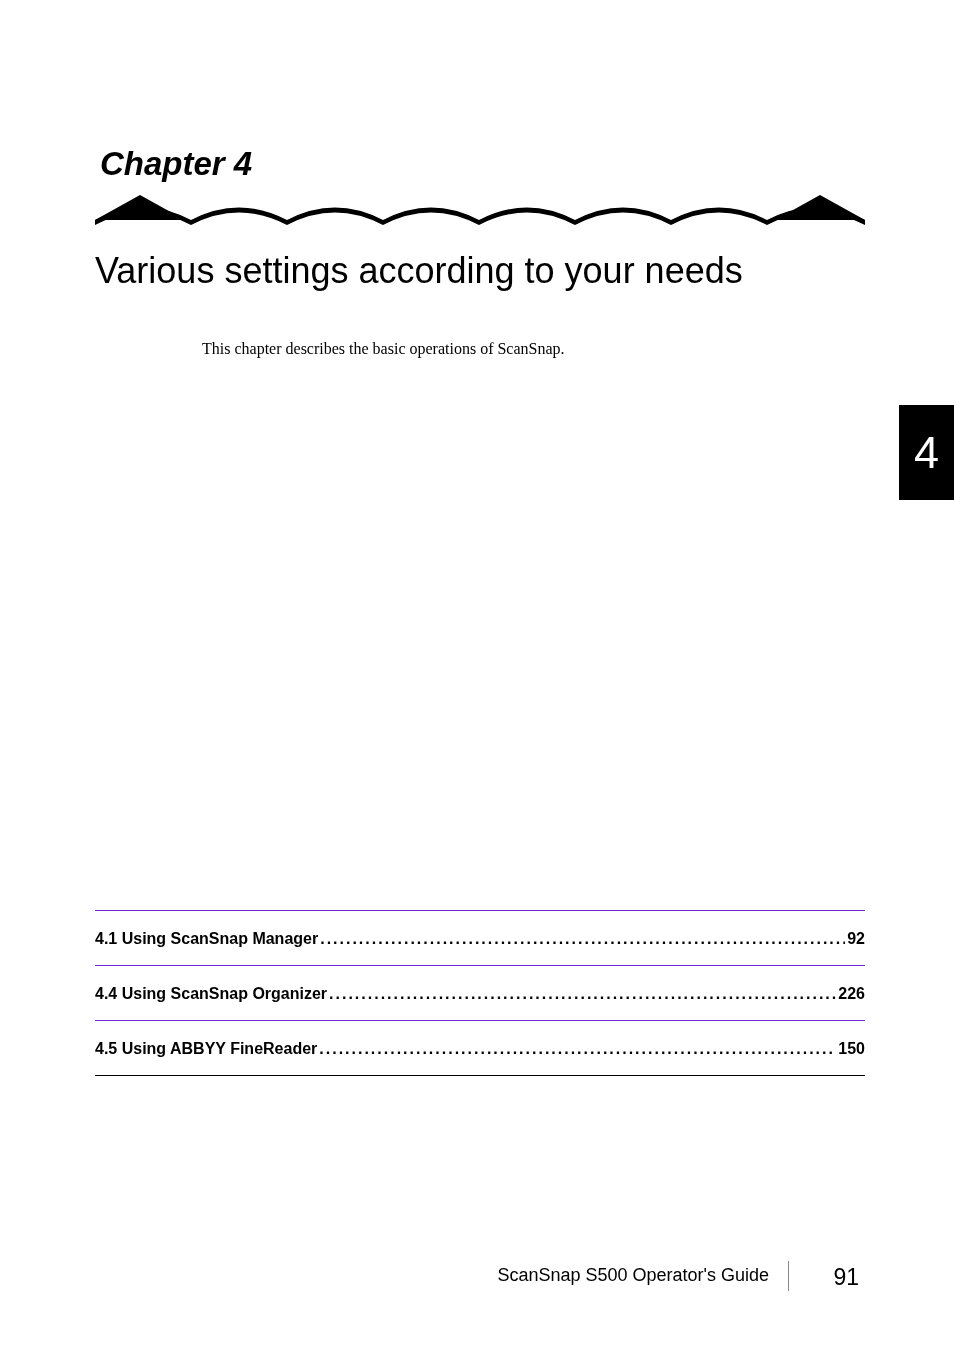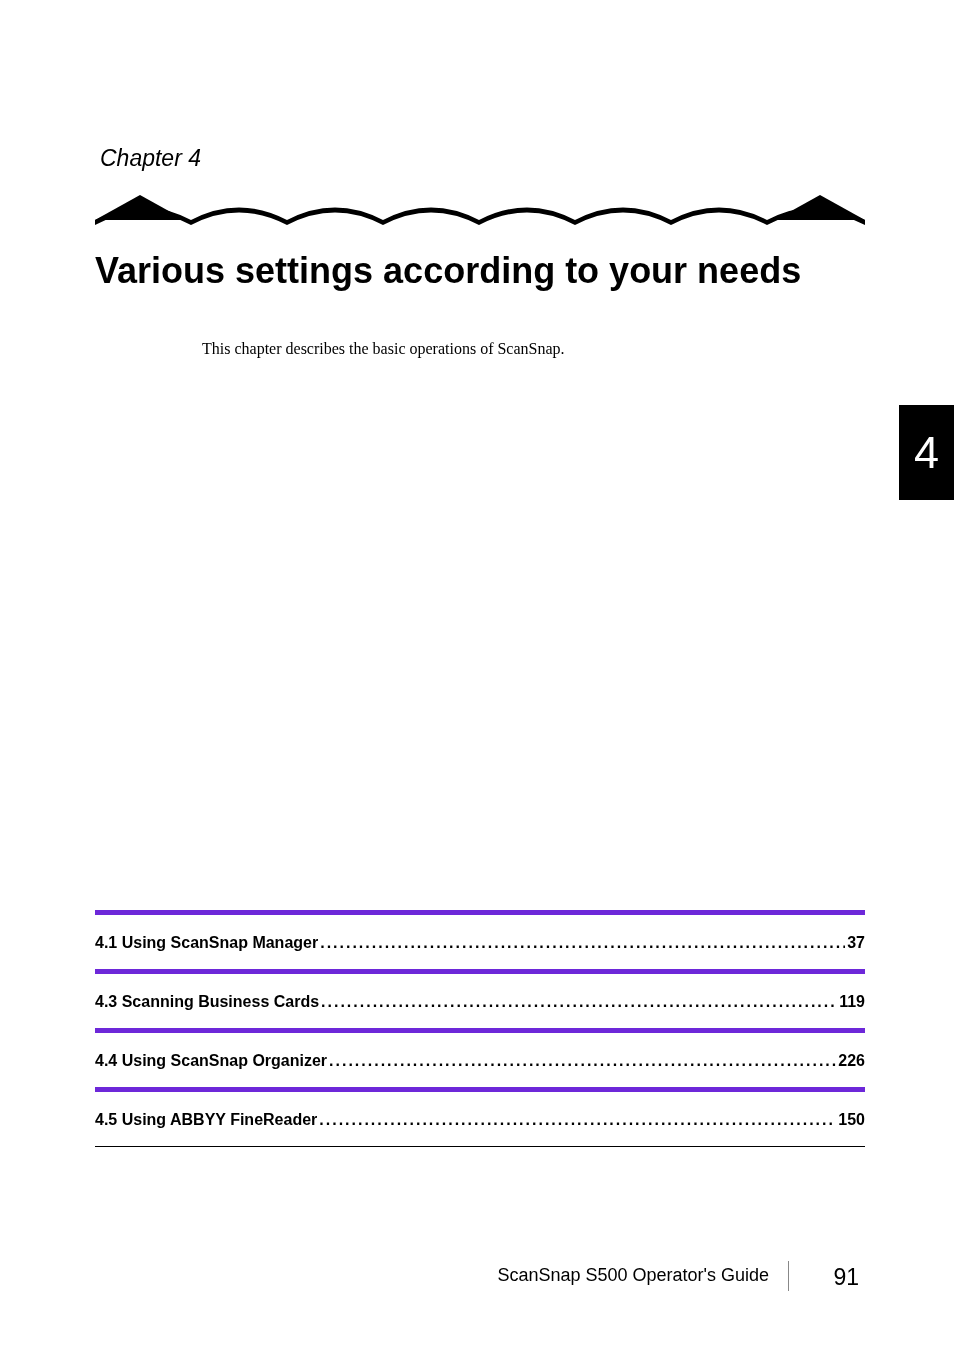--- a/index.html
+++ b/index.html
@@ -12,37 +12,37 @@
       height: 1351px;
       background: #fff;
       font-family: Arial, Helvetica, sans-serif;
       position: relative;
       color: #000;
     }
     .chapter-label {
       position: absolute;
       top: 145px;
       left: 100px;
-      font-size: 23px;
-      font-weight: normal;
+      font-size: 33px;
+      font-weight: bold;
       font-style: italic;
     }
     .wave-decoration {
       position: absolute;
       top: 190px;
       left: 95px;
       width: 770px;
       height: 45px;
     }
     .chapter-title {
       position: absolute;
       top: 250px;
       left: 95px;
       font-size: 36px;
-      font-weight: bold;
+      font-weight: normal;
     }
     .chapter-description {
       position: absolute;
       top: 340px;
       left: 163px;
       font-size: 16px;
       font-family: "Times New Roman", Times, serif;
       margin-left: 39px;
     }
     .chapter-tab {
@@ -58,21 +58,21 @@
       justify-content: center;
       font-size: 45px;
     }
     .toc-container {
       position: absolute;
       top: 910px;
       left: 95px;
       width: 770px;
     }
     .toc-entry {
-      border-top: 5px solid #6d28d9;
+      border-top: 1px solid #6d28d9;
       padding: 19px 0 17px 0;
       font-weight: bold;
       font-size: 16px;
       display: flex;
       align-items: baseline;
       white-space: nowrap;
     }
     .toc-entry:last-child {
       border-bottom: 1px solid #000;
       align-items: center;
@@ -121,26 +121,21 @@
 <h1 class="chapter-title">Various settings according to your needs</h1>
 
 <p class="chapter-description">This chapter describes the basic operations of ScanSnap.</p>
 
 <div class="chapter-tab">4</div>
 
 <div class="toc-container">
   <div class="toc-entry">
     <span>4.1 Using ScanSnap Manager</span>
     <span class="toc-dots"></span>
-    <span> <span>37</span></span>
-  </div>
-  <div class="toc-entry">
-    <span>4.3 Scanning Business Cards</span>
-    <span class="toc-dots"></span>
-    <span> <span>119</span></span>
+    <span> <span>92</span></span>
   </div>
   <div class="toc-entry">
     <span>4.4 Using ScanSnap Organizer</span>
     <span class="toc-dots"></span>
     <span> <span>226</span></span>
   </div>
   <div class="toc-entry">
     <span>4.5 Using ABBYY FineReader</span>
     <span class="toc-dots"></span>
     <span> <span>150</span></span>

